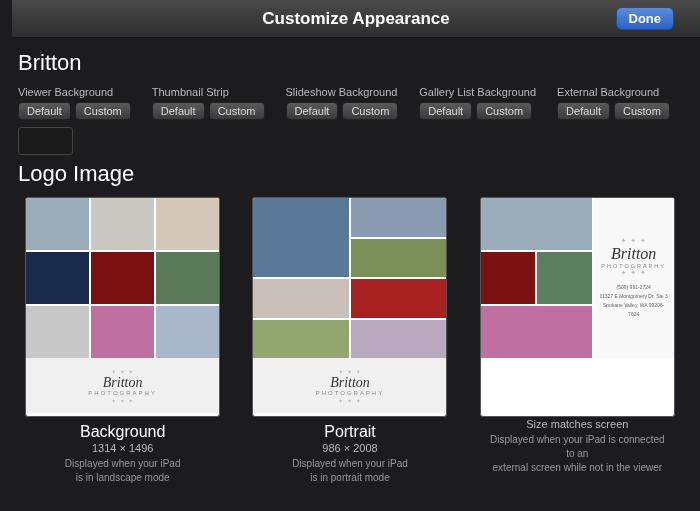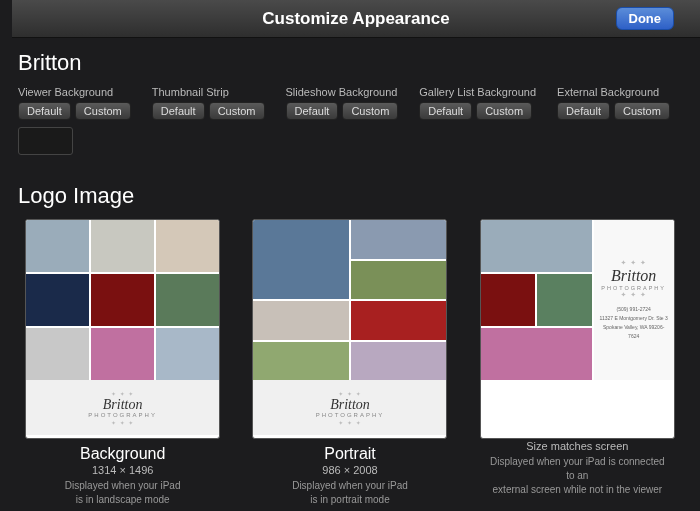--- a/index.html
+++ b/index.html
@@ -88,21 +88,21 @@
       background: #1a1a1a;
       border: 1px solid #444;
       border-radius: 3px;
       margin-top: 3px;
     }
     
     .logo-section-title {
       font-size: 22px;
       font-weight: 300;
       color: #fff;
-      margin-top: 28px;
+      margin-top: 6px;
       margin-bottom: 10px;
     }
     .logo-cards {
       display: flex;
       gap: 18px;
       justify-content: center;
     }
     .logo-card {
       display: flex;
       flex-direction: column;

